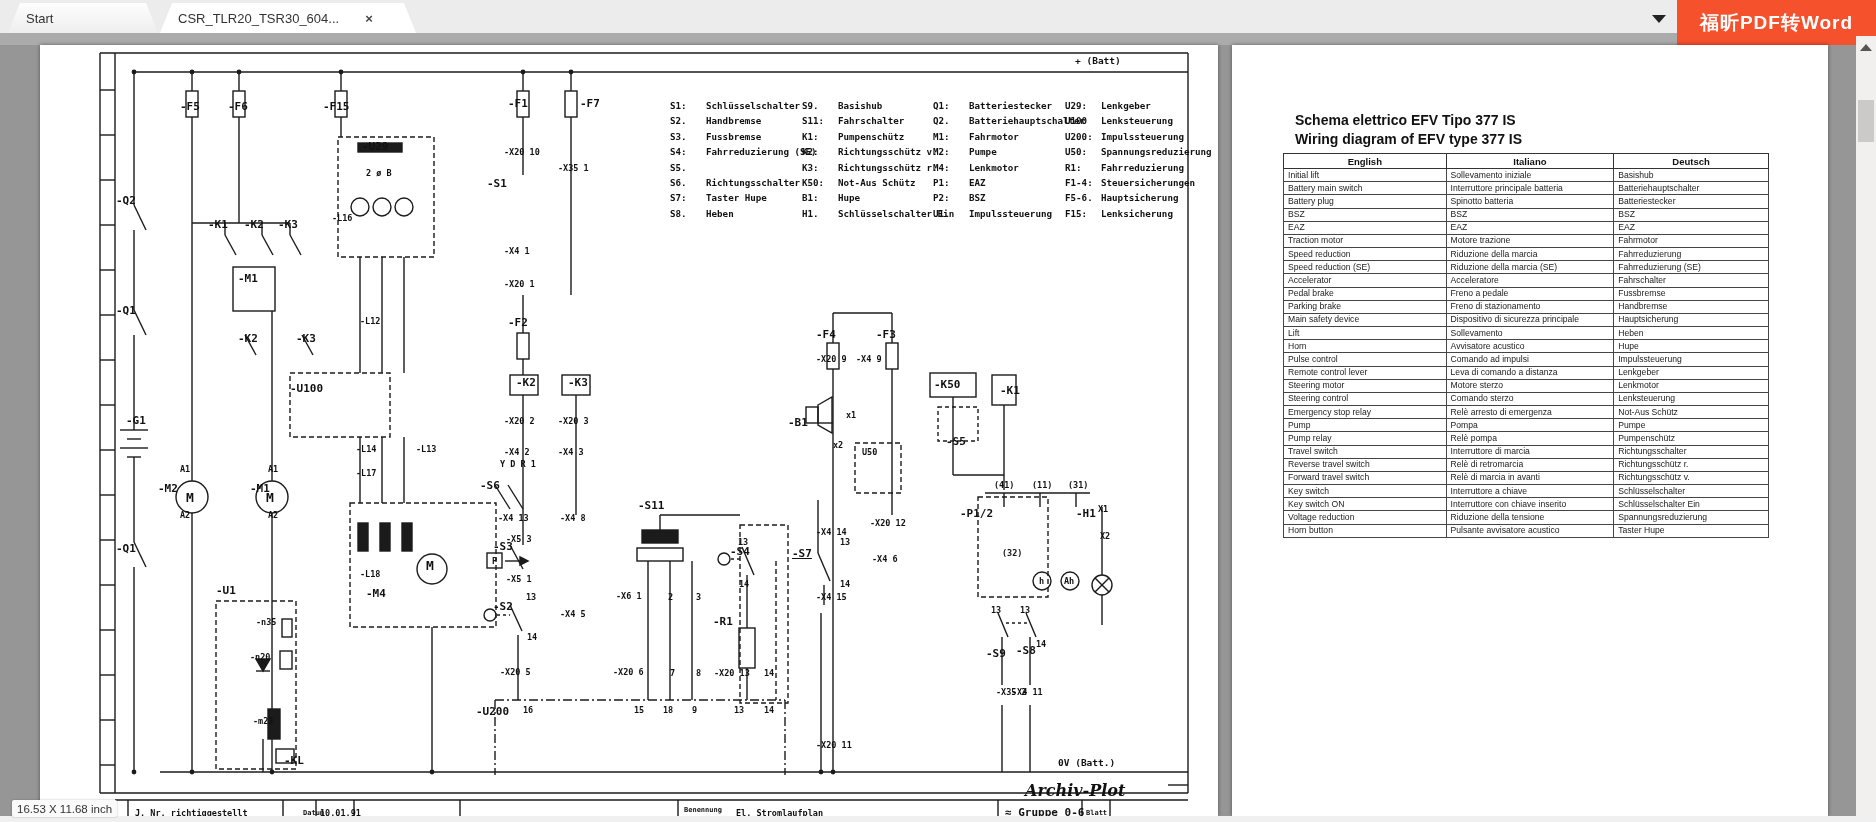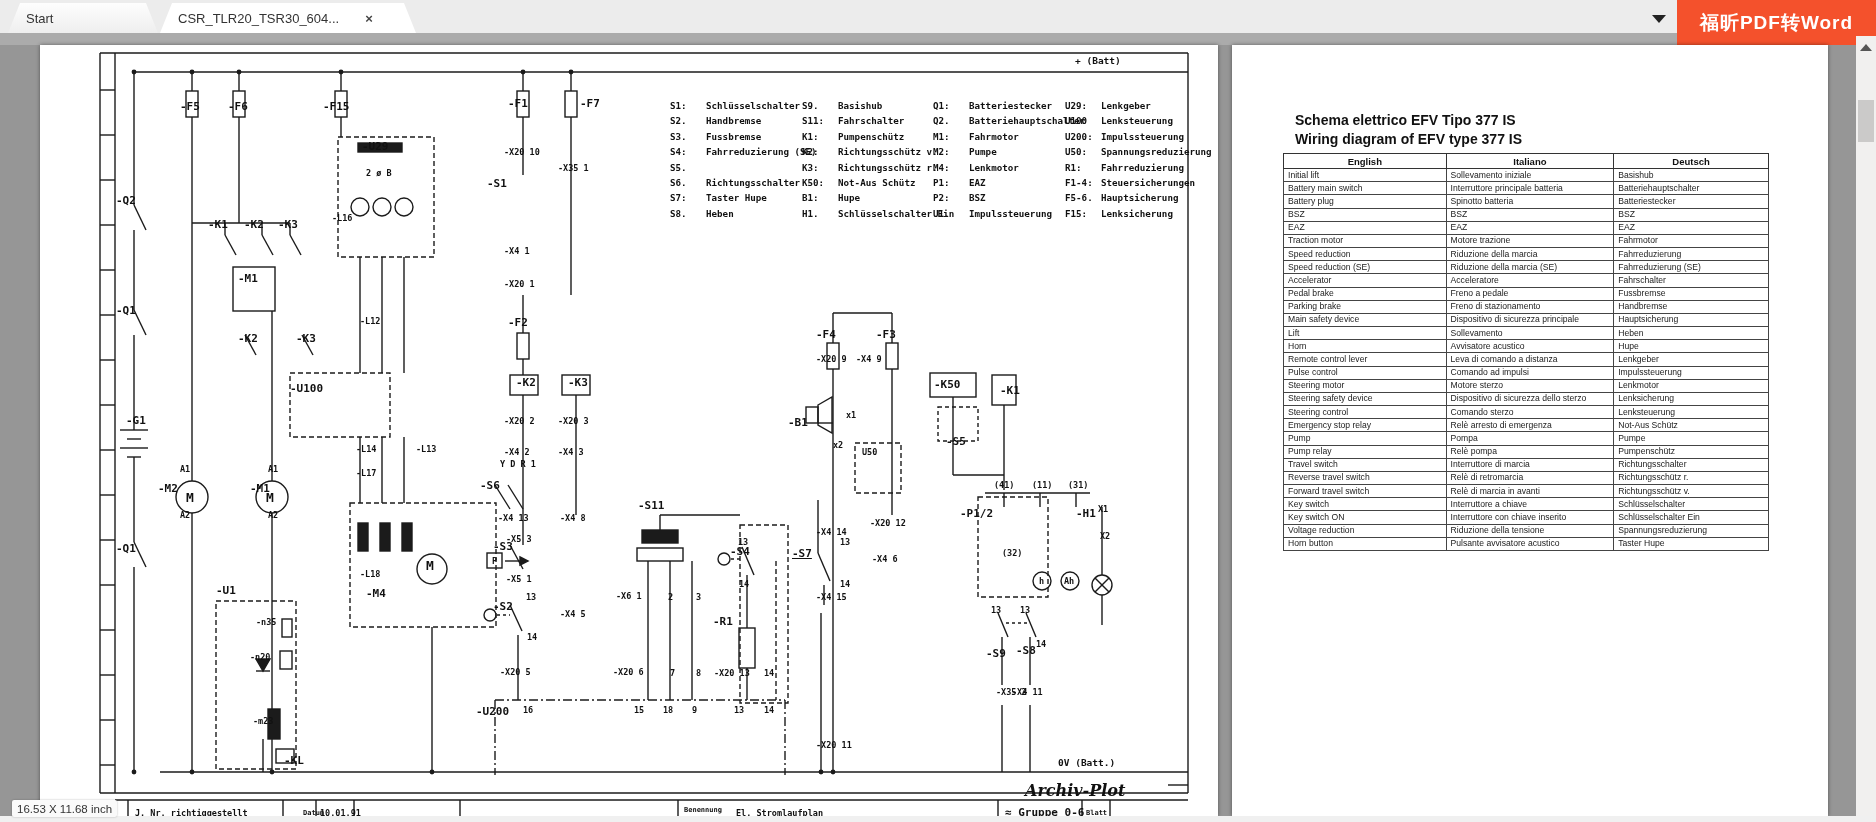--- a/index.html
+++ b/index.html
@@ -555,38 +555,33 @@
             <td>Lift</td>
             <td>Sollevamento</td>
             <td>Heben</td>
           </tr>
           <tr>
             <td>Horn</td>
             <td>Avvisatore acustico</td>
             <td>Hupe</td>
           </tr>
           <tr>
+            <td>Pulse control</td>
+            <td>Comando ad impulsi</td>
+            <td>Impulssteuerung</td>
+          </tr>
+          <tr>
             <td>Remote control lever</td>
             <td>Leva di comando a distanza</td>
             <td>Lenkgeber</td>
           </tr>
           <tr>
-            <td>Pulse control</td>
-            <td>Comando ad impulsi</td>
-            <td>Impulssteuerung</td>
-          </tr>
-          <tr>
             <td>Steering motor</td>
             <td>Motore sterzo</td>
             <td>Lenkmotor</td>
-          </tr>
-          <tr>
-            <td>Steering safety device</td>
-            <td>Dispositivo di sicurezza dello sterzo</td>
-            <td>Lenksicherung</td>
           </tr>
           <tr>
             <td>Steering control</td>
             <td>Comando sterzo</td>
             <td>Lenksteuerung</td>
           </tr>
           <tr>
             <td>Emergency stop relay</td>
             <td>Relè arresto di emergenza</td>
             <td>Not-Aus Schütz</td>

